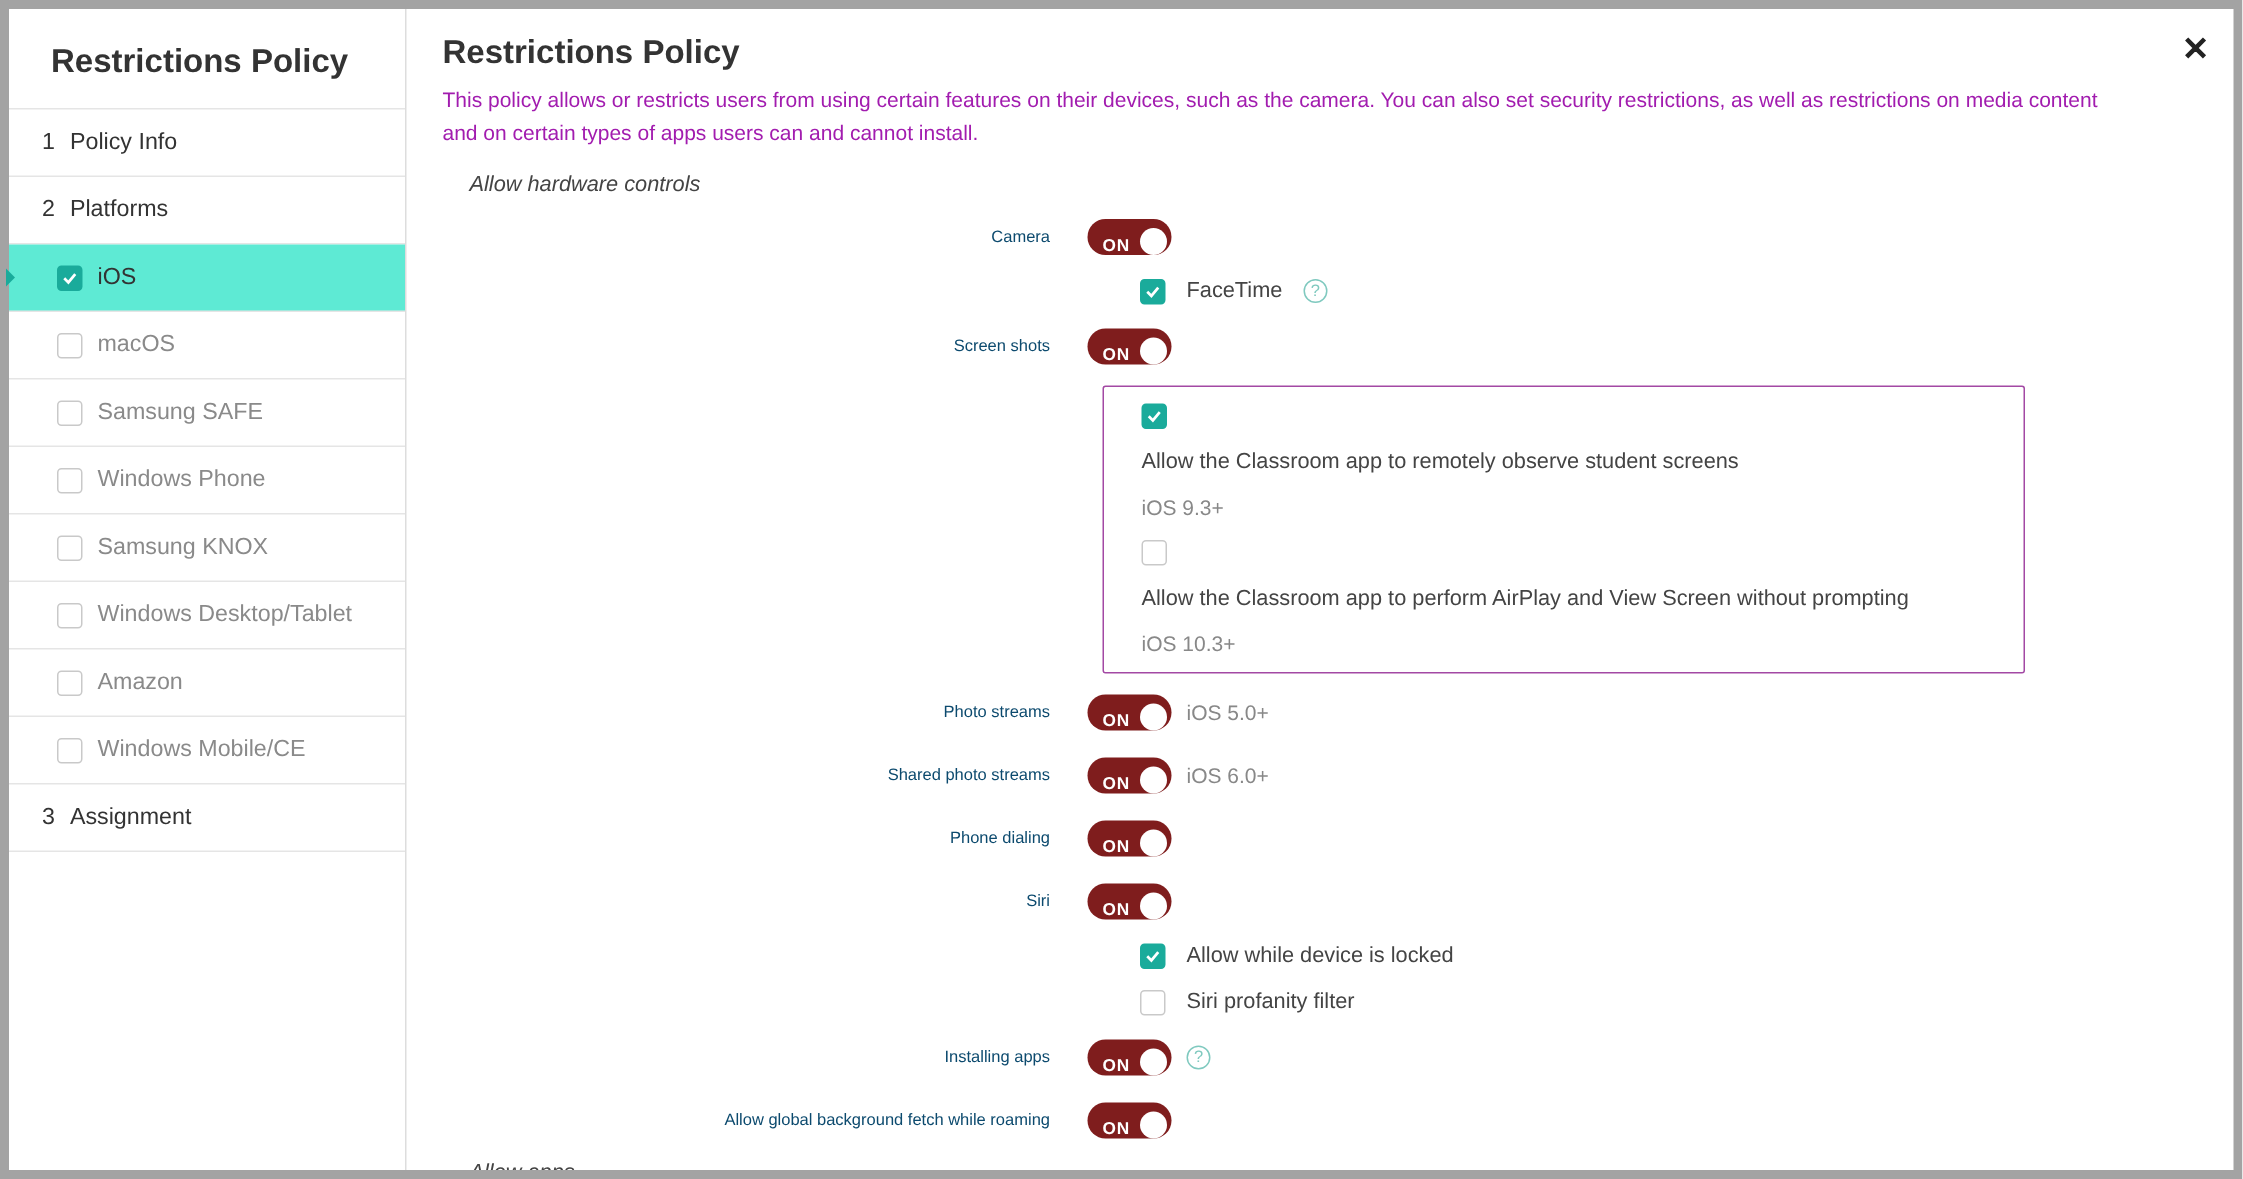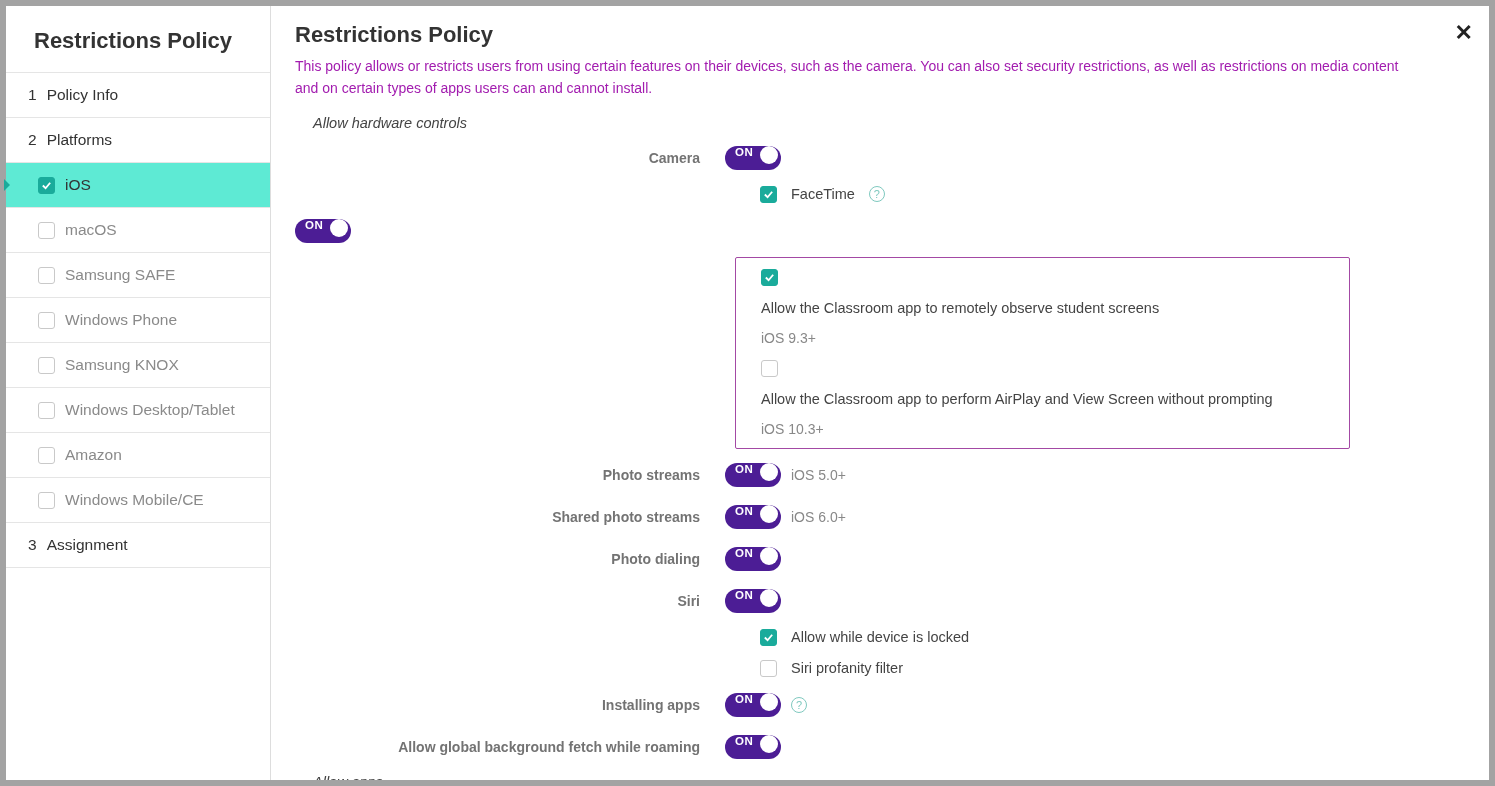--- a/index.html
+++ b/index.html
@@ -111,37 +111,37 @@
     }
     .form-row {
       display: flex;
       align-items: center;
       padding: 4px 0;
       min-height: 42px;
     }
     .form-label {
       width: 430px;
       text-align: right;
-      font-size: 14px;
-      font-weight: 700;
-      color: #737373;
+      font-size: 11px;
+      font-weight: 400;
+      color: #0c4a6e;
       padding-right: 25px;
     }
     .form-control {
       display: flex;
       align-items: center;
       gap: 10px;
     }
     .toggle {
       width: 56px;
       height: 24px;
-      background: #4c1d95;
+      background: #7f1d1d;
       border-radius: 14px;
       display: flex;
-      align-items: flex-start;
+      align-items: flex-end;
       padding: 0 4px;
       cursor: pointer;
       position: relative;
     }
     .toggle-text {
       color: #fff;
       font-size: 11.5px;
       font-weight: 700;
       margin-left: 6px;
       letter-spacing: 0.5px;
@@ -278,20 +278,21 @@
       <span class="check-icon checked">
           <svg viewBox="0 0 12 12">
             <path d="M2 6 L5 9 L10 3" stroke="#fff" stroke-width="2" fill="none"></path>
           </svg>
         </span>
       <span>FaceTime</span>
       <span class="help-icon">?</span>
     </div>
 
     <div class="form-row">
+      <div class="form-label">Screen shots</div>
       <div class="form-control">
         <div class="toggle">
             <span class="toggle-text">ON</span>
             <span class="toggle-knob"></span>
           </div>
       </div>
     </div>
 
     <div class="highlight-box">
       <div class="sub-option">
@@ -326,21 +327,21 @@
       <div class="form-control">
         <div class="toggle">
             <span class="toggle-text">ON</span>
             <span class="toggle-knob"></span>
           </div>
         <span class="version-hint">iOS 6.0+</span>
       </div>
     </div>
 
     <div class="form-row">
-      <div class="form-label">Photo dialing</div>
+      <div class="form-label">Phone dialing</div>
       <div class="form-control">
         <div class="toggle">
             <span class="toggle-text">ON</span>
             <span class="toggle-knob"></span>
           </div>
       </div>
     </div>
 
     <div class="form-row">
       <div class="form-label">Siri</div>

